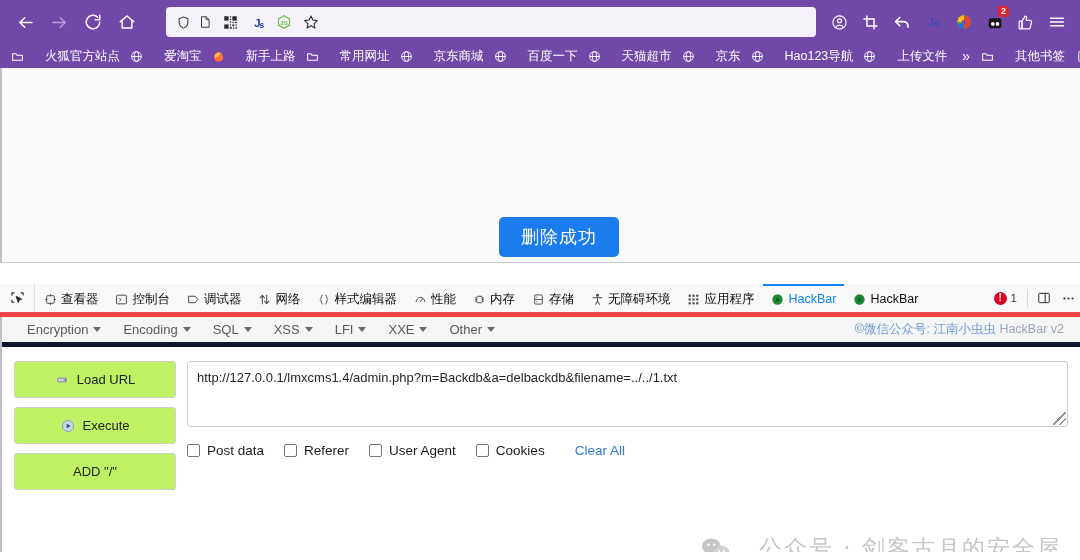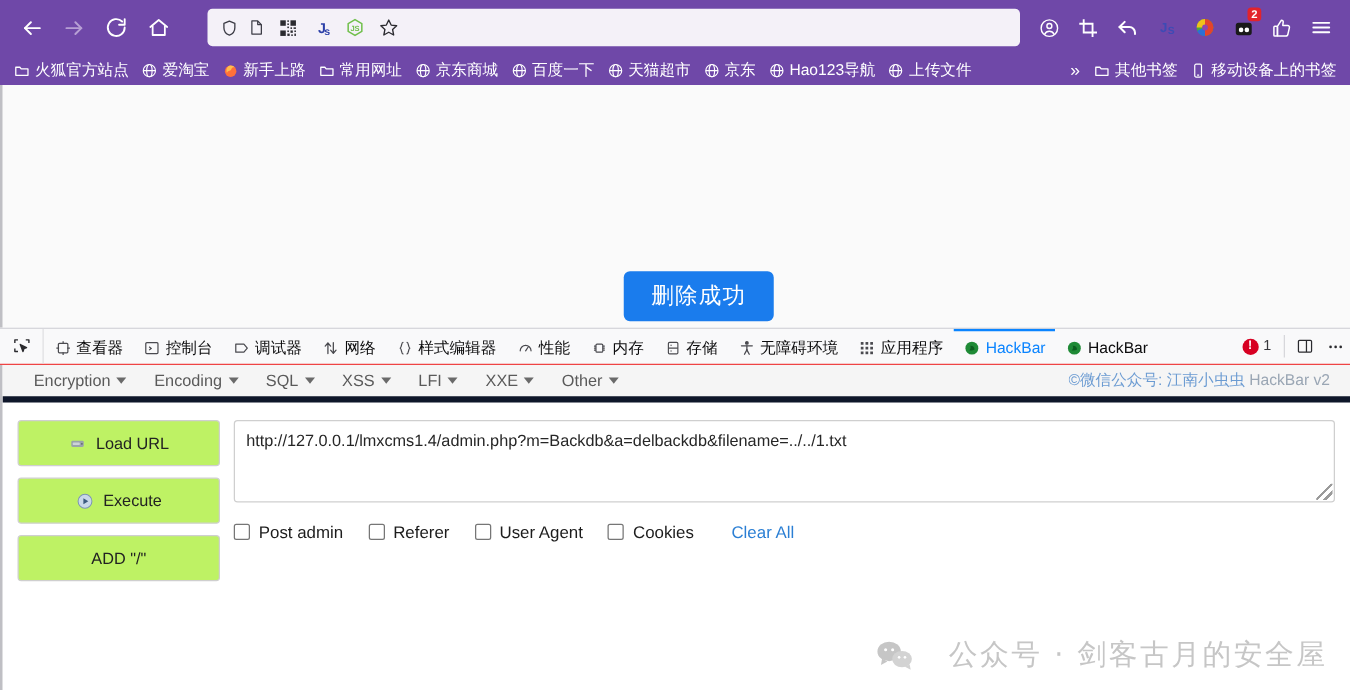--- a/index.html
+++ b/index.html
@@ -138,21 +138,21 @@
     flex: 0 0 auto;
   }
   .bm-ico {
     width: 13px;
     height: 13px;
     display: flex;
     align-items: center;
     justify-content: center;
     flex: 0 0 auto;
   }
-  .bm-label { line-height: 14px; }
+  .bm-label { line-height: 14px; margin-left: 17px; }
   .bm-spacer { flex: 1 1 auto; min-width: 4px; }
   .chev-more { font-size: 14px; padding: 0 6px; flex: 0 0 auto; }
 
   
   .page-area {
     position: relative;
     height: 194px;
     background: #fafafa;
     border-left: 2px solid #bfbfc4;
     box-sizing: border-box;
@@ -178,24 +178,25 @@
     background: #ffffff;
     height: 290px;
     box-sizing: border-box;
     overflow: hidden;
   }
   .dt-tabbar {
     height: 28px;
     display: flex;
     align-items: stretch;
     background: #f9f9fa;
-    border-bottom: 1px solid #ef4444;
+    border-bottom: 5px solid #ef4444;
     font-size: 12.5px;
     color: #0c0c0d;
     overflow: hidden;
+    margin-top: 21px;
   }
   .dt-pick {
     display: flex;
     align-items: center;
     padding: 0 9px 0 10px;
     border-right: 1px solid #e0e0e2;
     flex: 0 0 auto;
   }
   .dt-tab {
     display: flex;
@@ -886,21 +887,21 @@
 
         <div class="hb-right">
           <div class="hb-textarea">
             <span>http://127.0.0.1/lmxcms1.4/admin.php?m=Backdb&amp;a=delbackdb&amp;filename=../../1.txt</span>
             <span class="resize-grip"></span>
           </div>
 
           <div class="hb-opts">
             <div class="opt">
               <span class="cb"></span>
-              <span>Post admin</span>
+              <span>Post data</span>
             </div>
             <div class="opt">
               <span class="cb"></span>
               <span>Referer</span>
             </div>
             <div class="opt">
               <span class="cb"></span>
               <span>User Agent</span>
             </div>
             <div class="opt">

